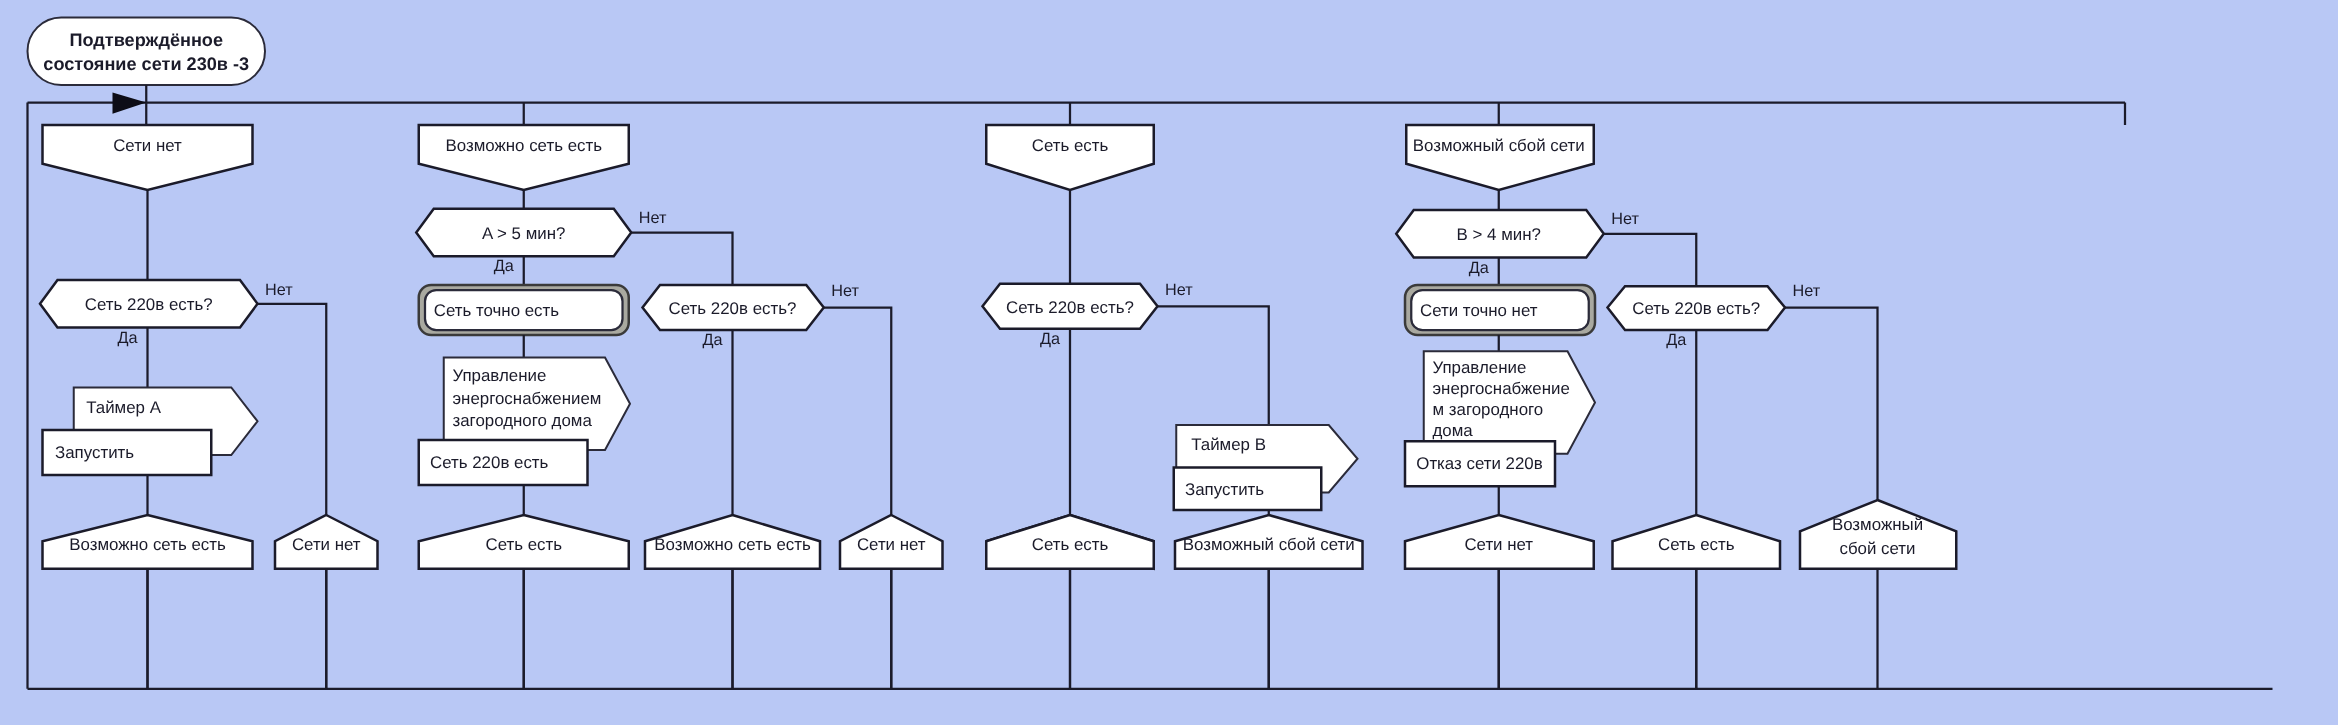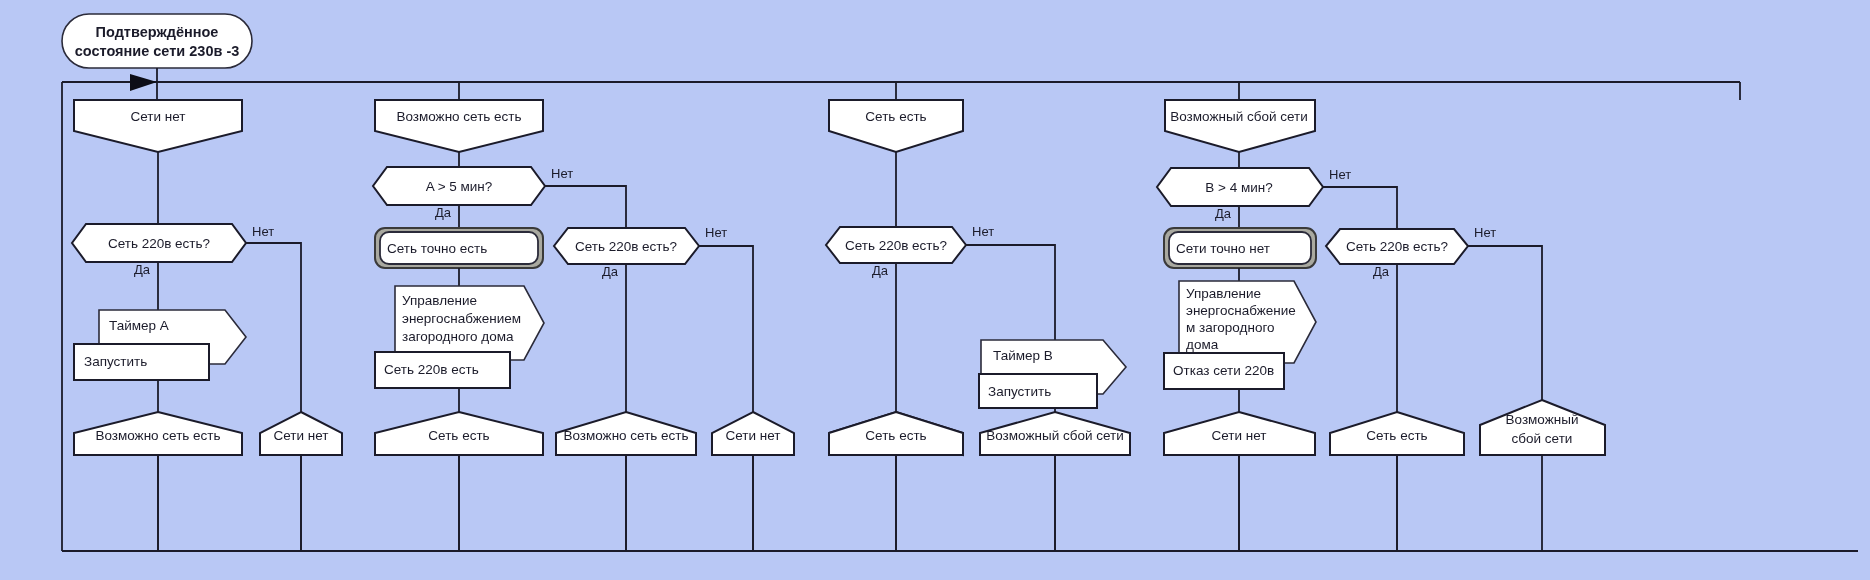--- a/index.html
+++ b/index.html
@@ -2,21 +2,21 @@
 <html><head>
 <meta charset="utf-8">
 <style>
   html,body{margin:0;padding:0;}
   body{
     width:1870px;height:580px;
     background:#b9c8f5;
     font-family:"Liberation Sans",sans-serif;
     overflow:hidden;
   }
-  #stage{position:relative;width:1668px;height:580px;margin-left:40px;}
+  #stage{position:relative;width:1668px;height:580px;}
   svg{display:block;}
   .shape-fill{fill:#ffffff;stroke:#1b1b2a;stroke-width:2;}
   .shape-fill-thin{fill:#ffffff;stroke:#2b2b3a;stroke-width:1.6;}
   .conn{stroke:#1b1b2a;stroke-width:1.8;fill:none;}
   .frame{stroke:#1b1b2a;stroke-width:1.8;fill:none;}
   .hl-outer{fill:#a9a9a0;stroke:#3a3a3a;stroke-width:2;}
   .hl-inner{fill:#ffffff;stroke:#2b2b3a;stroke-width:1.8;}
   text{fill:#1b1b2a;font-family:"Liberation Sans",sans-serif;}
   .t-node{font-size:13.5px;}
   .t-node-b{font-size:14.5px;font-weight:bold;}

